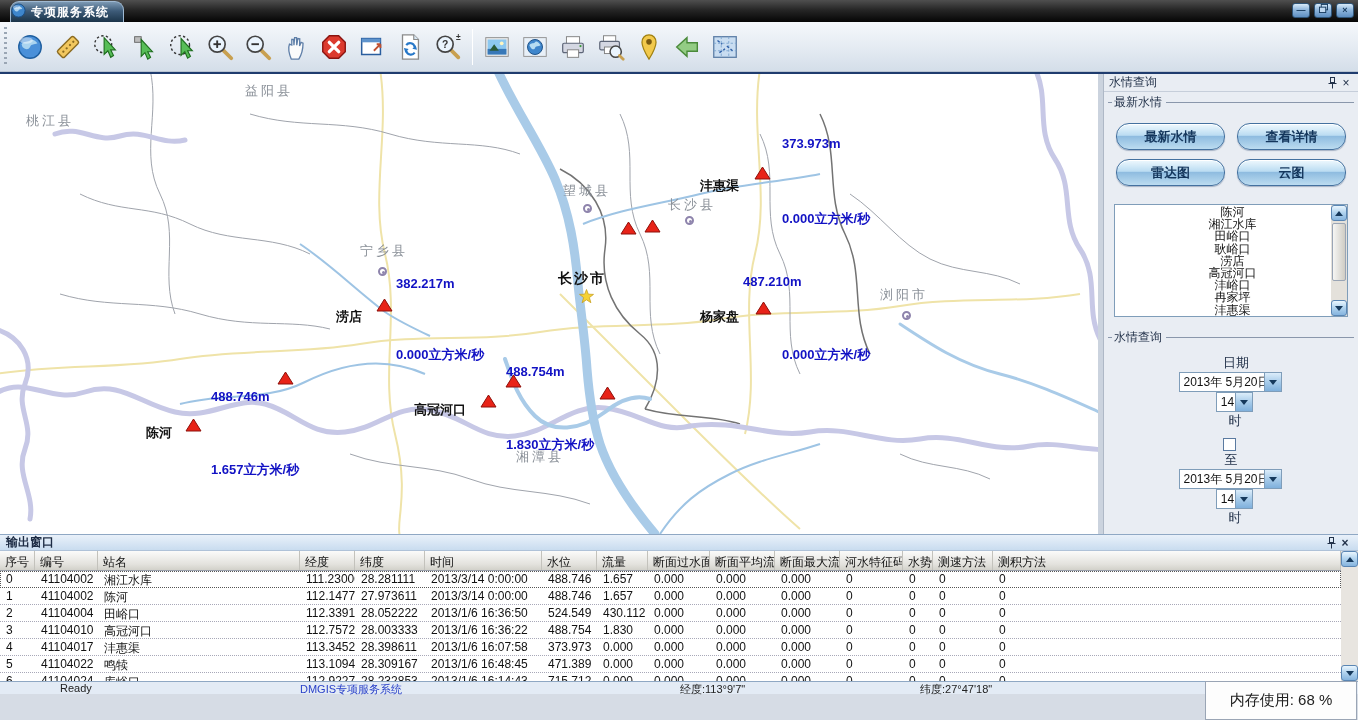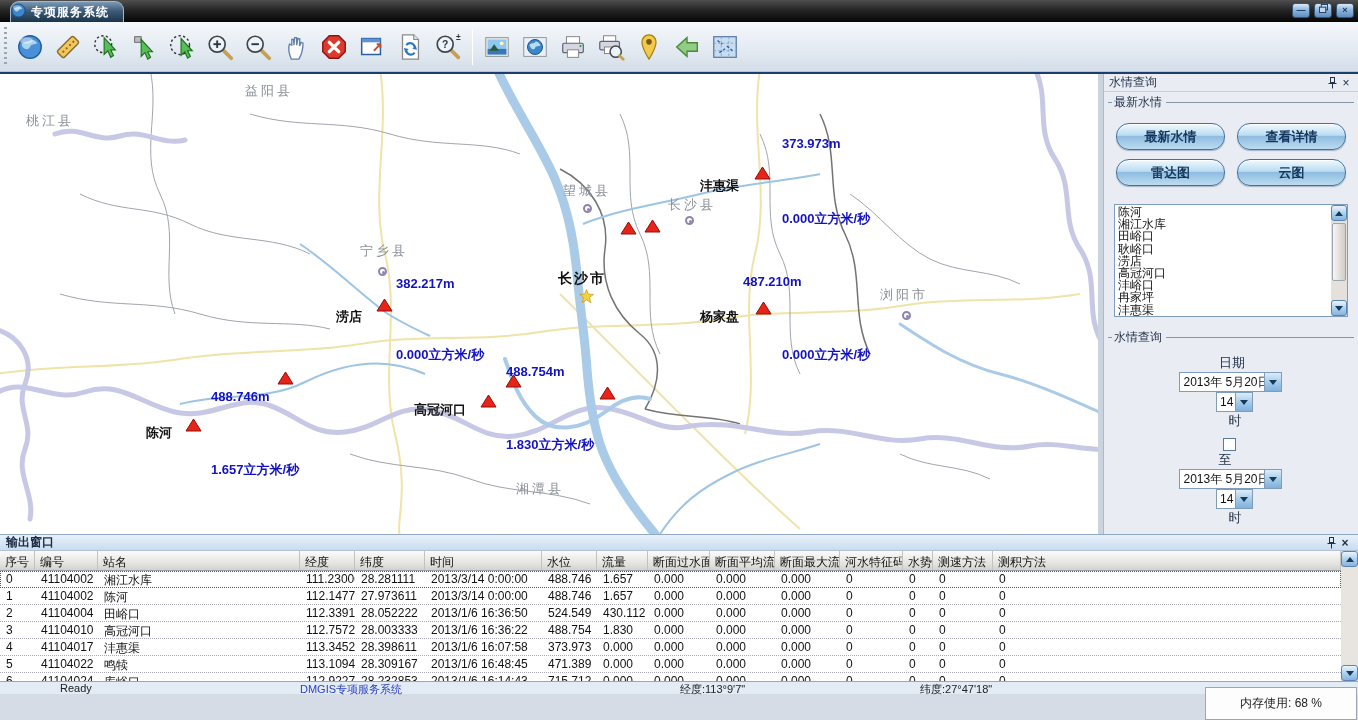--- a/index.html
+++ b/index.html
@@ -41,21 +41,21 @@
   .city-label { color:#111111; font-size:14px; font-weight:bold; letter-spacing:2px; }
   .station-label { color:#111111; font-size:13px; font-weight:bold; }
   .map-annotation { color:#1212C4; font-size:13px; font-weight:bold; }
   .tri-marker, .city-marker, .star-marker { position:absolute; }
   .city-marker { width:9px; height:9px; border:2px solid #8E84AC; border-radius:50%; }
   .city-marker::after { content:""; position:absolute; left:1.5px; top:1.5px; width:3px; height:3px;
     border-radius:50%; background:#8E84AC; }
   .map-gap { width:5px; }
 
   
-  .panel { width:277px; background:#E9EDF3; border-left:1px solid #AEB8C6; display:flex; flex-direction:column; }
+  .panel { width:277px; background:#E9EDF3; border-left:1px solid #AEB8C6; display:flex; flex-direction:column;text-align:center; }
   .panel-title { height:19px; display:flex; align-items:center; padding:0 5px; font-size:12px; color:#23324A;
     background:#E9EDF3; border-bottom:1px solid #C6CEDA; }
   .panel-title .spacer, .out-title .spacer { flex:1; }
   .dock-btn { width:14px; height:14px; display:flex; align-items:center; justify-content:center;
     color:#23324A; font-size:12px; cursor:default; }
   .group { margin:2px 4px 0 4px; }
   .group-head { display:flex; align-items:center; font-size:12px; color:#23324A; }
   .group-head::before { content:""; width:4px; height:1px; background:#8A97AB; margin-right:2px; }
   .group-head::after { content:""; flex:1; height:1px; background:#8A97AB; margin-left:4px; }
   .btn-grid { display:grid; grid-template-columns:1fr 1fr; gap:9px 12px; padding:12px 8px 10px 8px; }
@@ -98,23 +98,23 @@
     overflow:hidden; white-space:nowrap; }
   .data-row { height:17px; border-bottom:1px dotted #A8A8B8; }
   .data-row .cell { font-size:12px; color:#111; padding:1px 2px 0 6px; overflow:hidden; white-space:nowrap; }
   .data-row .cell.num-right { text-align:right; padding-right:6px; }
   .data-row.focused { outline:1px dotted #555; outline-offset:-1px; }
   .out-scroll { position:absolute; right:0; top:16px; bottom:0; width:17px; background:#E8E5E0; }
 
   
   .statusbar { position:relative; height:13px; background:#E3EBF5; border-top:1px solid #8FA8C4; font-size:11px; color:#222; }
   .statusbar span { position:absolute; top:0px; white-space:nowrap; }
-  .memory-box { position:absolute; right:1px; bottom:0; width:152px; height:33px; background:#FDFDFD;
+  .memory-box { position:absolute; right:1px; bottom:0; width:152px; height:39px; background:#FDFDFD;
     border:1px solid #9AA5B5; display:flex; align-items:center; justify-content:center;
-    font-size:12px; color:#222; z-index:50; }
+    font-size:15px; color:#222; z-index:50; }
 </style>
 </head>
 <body>
 
 <div class="app">
 
   <div class="titlebar">
     <div class="app-tab">
       <span>
         <svg width="15" height="15" viewBox="0 0 16 16">
@@ -331,21 +331,21 @@
           <path d="M660,460 C680,430 700,415 730,400 C760,385 790,380 820,370"></path>
         </g>
       </svg>
 
     <div class="map-label region-label" style="left: 245px; top: 8px;">益阳县</div>
         <div class="map-label region-label" style="left: 26px; top: 38px;">桃江县</div>
         <div class="map-label region-label" style="left: 360px; top: 168px;">宁乡县</div>
         <div class="map-label region-label" style="left: 563px; top: 108px;">望城县</div>
         <div class="map-label region-label" style="left: 668px; top: 122px;">长沙县</div>
         <div class="map-label region-label" style="left: 880px; top: 212px;">浏阳市</div>
-        <div class="map-label region-label" style="left: 516px; top: 374px; margin-top: 32px;">湘潭县</div>
+        <div class="map-label region-label" style="left: 516px; top: 374px;">湘潭县</div>
         <div class="map-label city-label" style="left: 558px; top: 196px;">长沙市</div>
         <div class="map-label station-label" style="left: 336px; top: 234px;">涝店</div>
         <div class="map-label station-label" style="left: 146px; top: 350px;">陈河</div>
         <div class="map-label station-label" style="left: 414px; top: 327px;">高冠河口</div>
         <div class="map-label station-label" style="left: 700px; top: 103px;">沣惠渠</div>
         <div class="map-label station-label" style="left: 700px; top: 234px;">杨家盘</div>
         <div class="map-label map-annotation" style="left: 396px; top: 202px;">382.217m</div>
         <div class="map-label map-annotation" style="left: 782px; top: 62px;">373.973m</div>
         <div class="map-label map-annotation" style="left: 782px; top: 136px;">0.000立方米/秒</div>
         <div class="map-label map-annotation" style="left: 743px; top: 200px;">487.210m</div>

